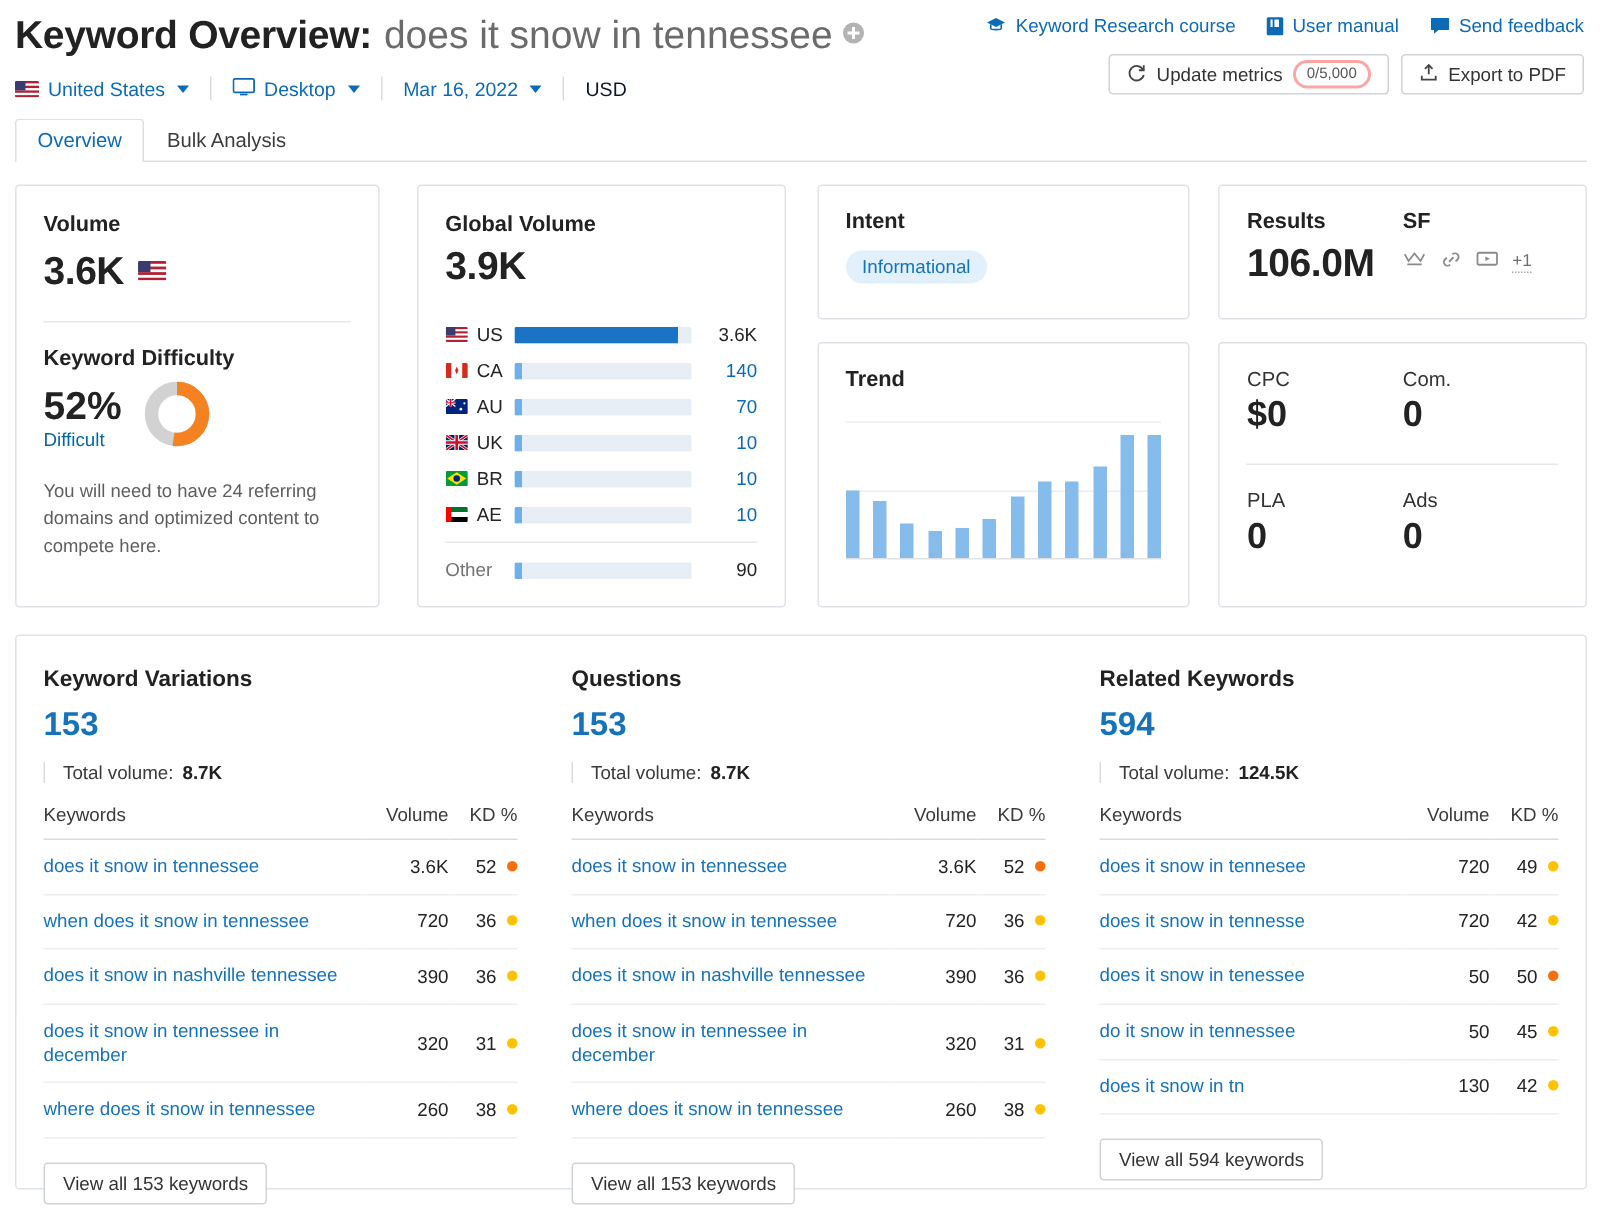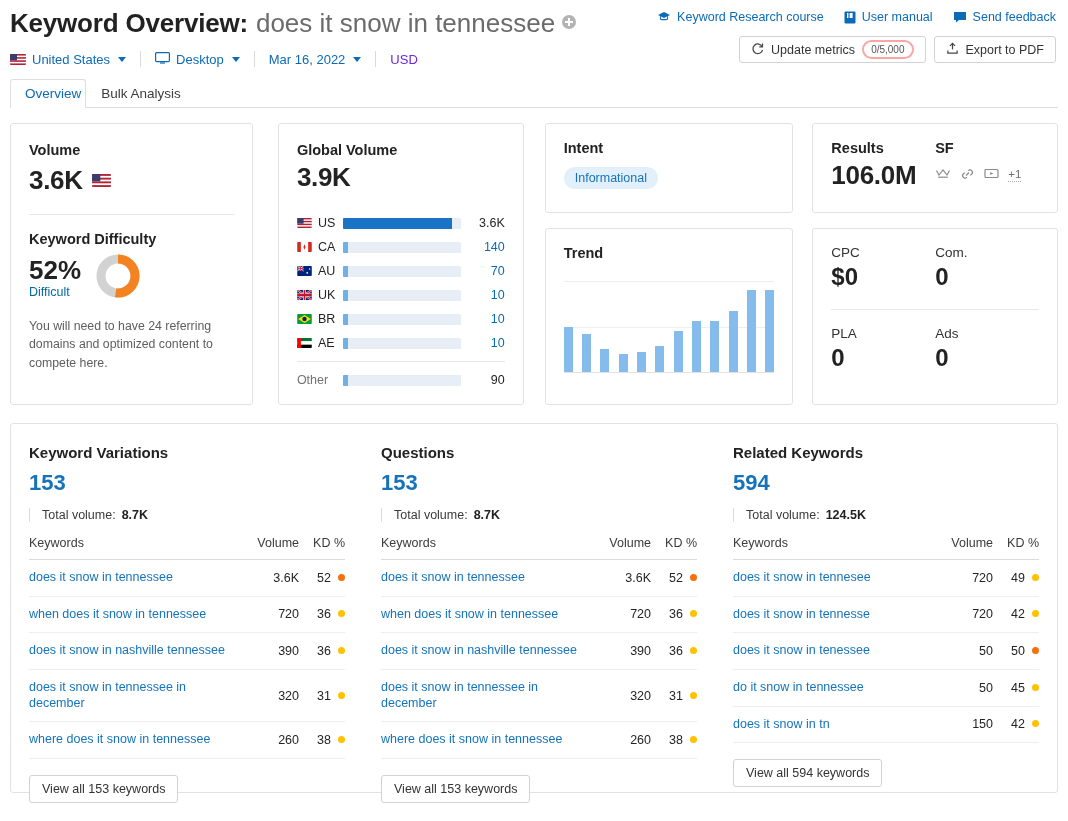--- a/index.html
+++ b/index.html
@@ -57,39 +57,39 @@
   
   .filterbar {
     display: flex; align-items: center; gap: 0px;
     padding: 12px 10px 0 10px; font-size: 13px;
   }
   .filter {
     display: flex; align-items: center; gap: 6px;
     color: #0d6ab7; cursor: pointer; padding: 0 14px;
   }
   .filter:first-child { padding-left: 0; }
-  .filter.plain { color: #6d28d9; cursor: default; }
+  .filter.plain { color: #0f172a; cursor: default; }
   .fsep { width: 1px; height: 16px; background: #d8dbdf; }
   .caret {
     width: 0; height: 0; border-left: 4px solid transparent;
     border-right: 4px solid transparent; border-top: 5px solid #0d6ab7;
     margin-left: 2px;
   }
 
   
   .flag { display: inline-block; border-radius: 1px; overflow: hidden; line-height: 0; }
   .flag svg { display: block; }
 
   
   .tabs {
     display: flex; align-items: flex-end; margin: 10px 10px 0 10px;
     border-bottom: 1px solid #dcdfe3; height: 31px;
   }
   .tab {
-    padding: 6px 4px 7px 14px; font-size: 13.5px; color: #3d3d3d;
+    padding: 6px 14px 7px 14px; font-size: 13.5px; color: #3d3d3d;
     cursor: pointer; border: 1px solid transparent; border-bottom: none;
     position: relative; top: 1px;
   }
   .tab.active {
     color: #0d6ab7; background: #fff;
     border-color: #dcdfe3; border-radius: 3px 3px 0 0;
   }
 
   
   .cards {
@@ -711,21 +711,21 @@
               <td class="num">50</td>
               <td class="kd">50<span class="dot" style="background: rgb(245, 112, 10);"></span></td>
             </tr>
             <tr>
               <td class="kwname">do it snow in tennessee</td>
               <td class="num">50</td>
               <td class="kd">45<span class="dot" style="background: rgb(255, 194, 0);"></span></td>
             </tr>
             <tr>
               <td class="kwname">does it snow in tn</td>
-              <td class="num">150</td>
+              <td class="num">130</td>
               <td class="kd">42<span class="dot" style="background: rgb(255, 194, 0);"></span></td>
             </tr>
           </tbody>
       </table>
       <div class="viewall">View all 594 keywords</div>
     </div>
   </div>
 
 </div>
 

